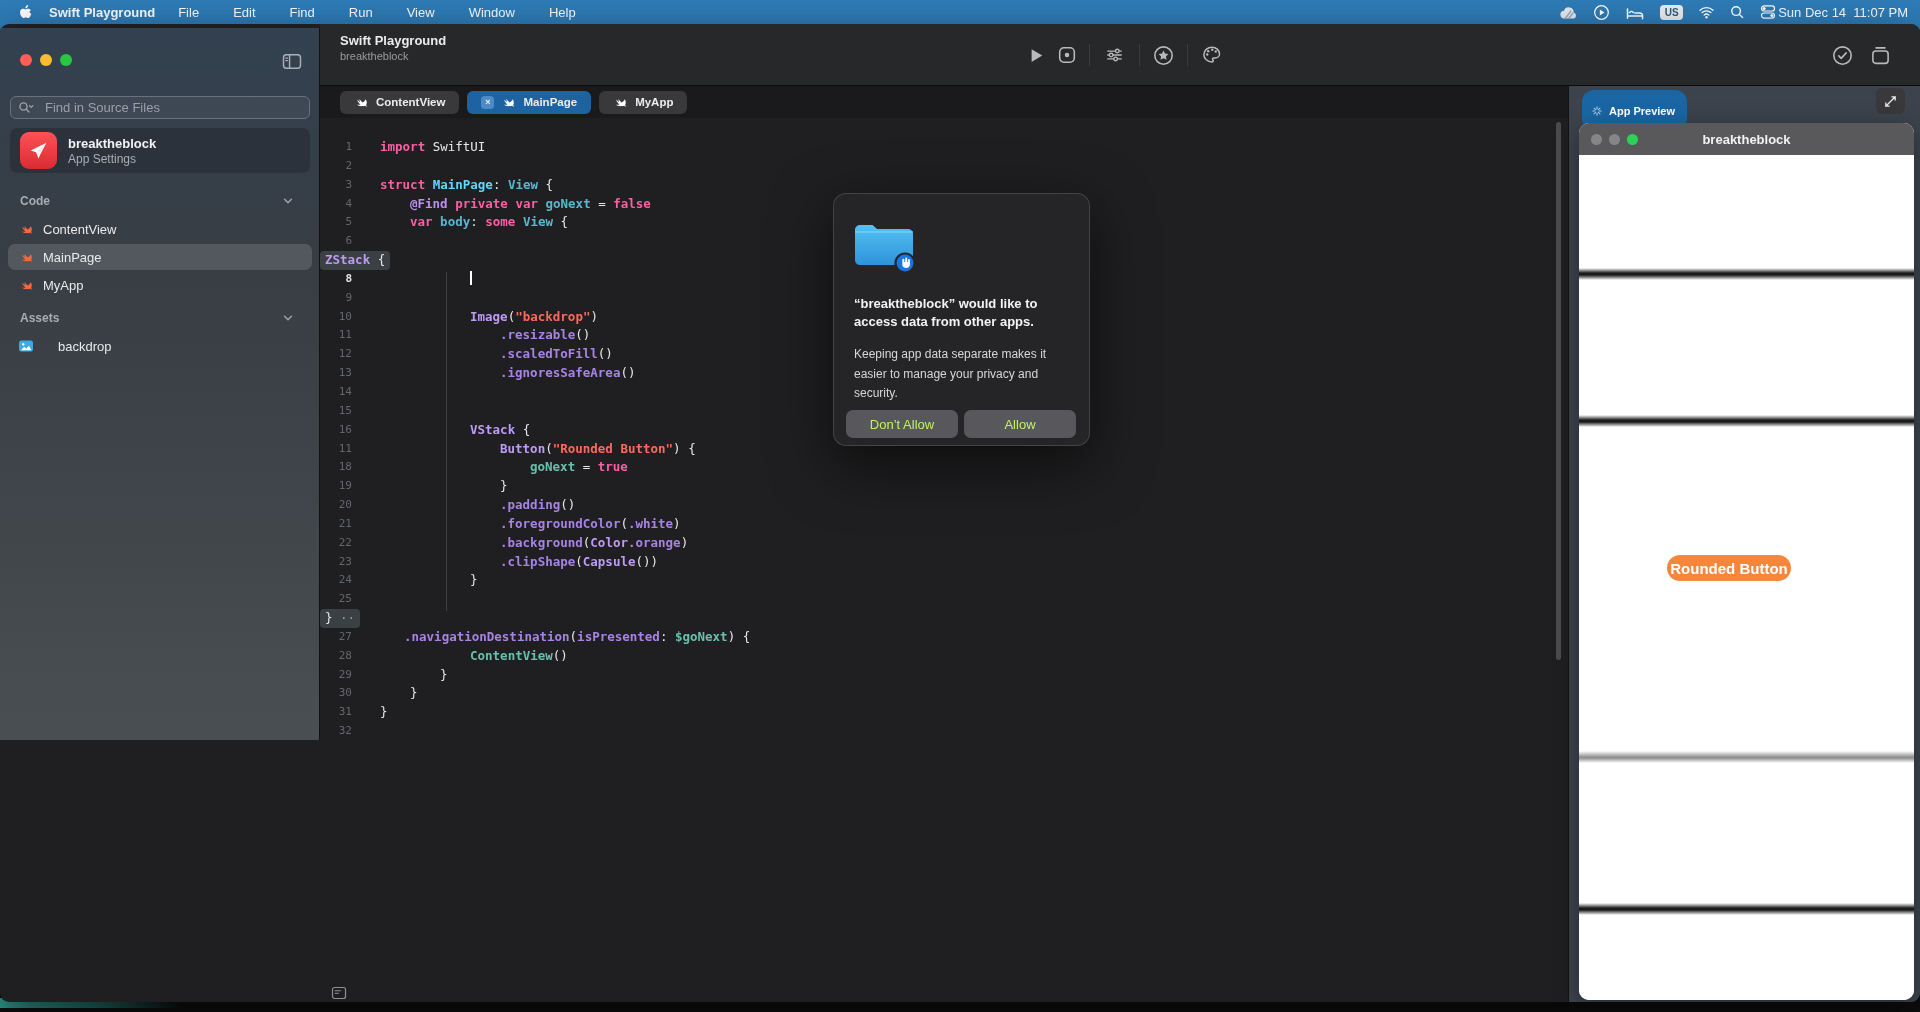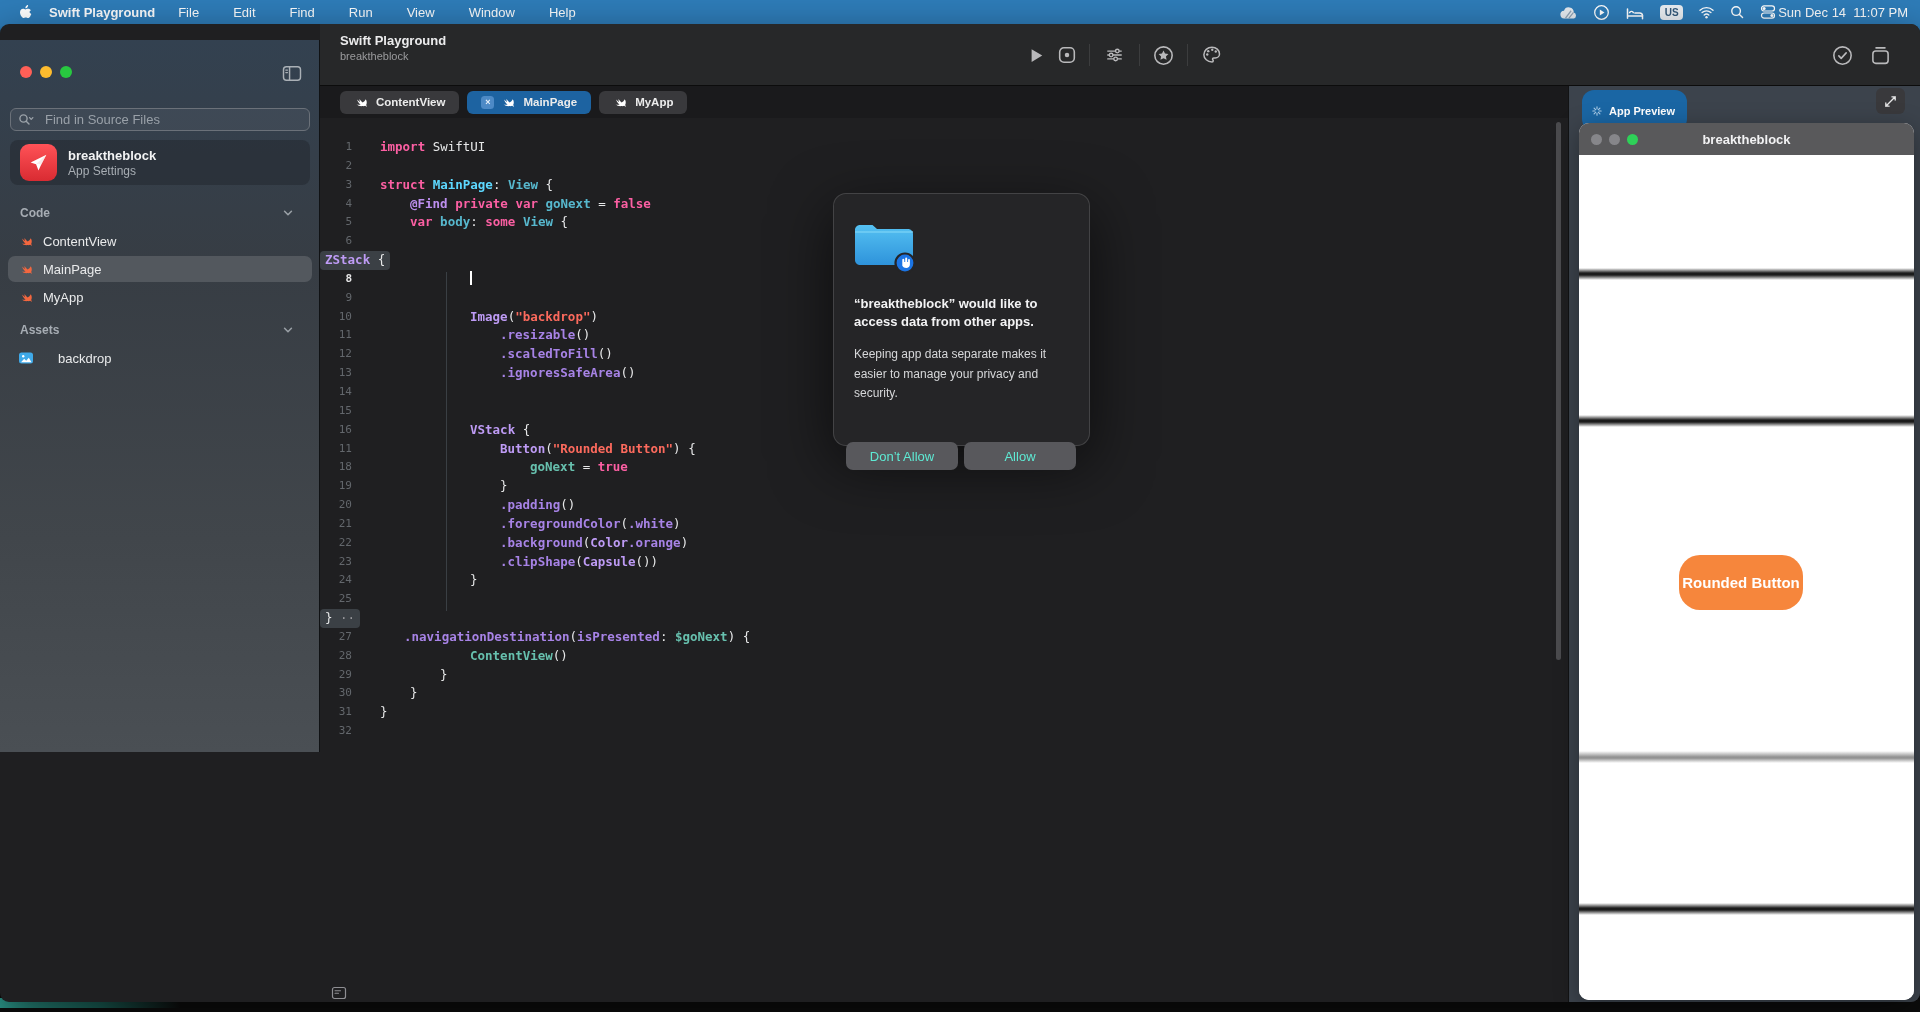--- a/index.html
+++ b/index.html
@@ -25,21 +25,21 @@
     border-radius:4px; width:23px; height:15px; display:flex; align-items:center; justify-content:center; }
   #clock { font-size:13px; margin-left:2px; white-space:pre; }
 
   
   #window { left:0; top:24px; width:1920px; height:978px; border-radius:9px; overflow:hidden;
     background:#1f1f21; box-shadow:0 12px 40px rgba(0,0,0,.5); }
   #desk-corner { left:0; top:998px; width:180px; height:10px;
     background:linear-gradient(90deg,#2c9a8d,#195e55 55%,rgba(0,0,0,0)); z-index:0; }
 
   
-  #sidebar { left:0; top:16px; width:320px; height:712px;
+  #sidebar { left:0; top:4px; width:320px; height:712px;
     background:linear-gradient(180deg,#334150 0%, #373d44 32%, #41464b 70%, #4a4f54 100%);
     border-right:1px solid #101214;padding-left:32px; }
   .traffic { top:26px; left:20px; display:flex; gap:8px; }
   .traffic span { width:12px; height:12px; border-radius:50%; display:block; }
   .tl-close { background:#ff5f57; } .tl-min { background:#febc2e; } .tl-zoom { background:#28c840; }
   #sidebar-toggle { left:281px; top:24px; width:22px; height:18px; color:#aab0b6; }
   #search-wrap { left:10px; top:68px; width:300px; height:23px; }
   #search-input { width:100%; height:100%; background:rgba(255,255,255,.05);
     border:1px solid #6b7179; border-radius:6px; color:#dfe2e5; font-size:13px;
     padding:0 8px 0 34px; font-family:"Liberation Sans",sans-serif; outline:none; }
@@ -116,36 +116,36 @@
   #pw-titlebar { position:absolute; left:0; top:0; width:100%; height:32px; background:#59595b;
     display:flex; align-items:center; justify-content:center; }
   #pw-titlebar .dots { position:absolute; left:12px; top:11px; display:flex; gap:7px; }
   #pw-titlebar .dots span { width:11px; height:11px; border-radius:50%; display:block; }
   .dot-dim { background:#86868a; } .dot-green { background:var(--green-light); }
   #pw-title { font-size:13px; font-weight:700; color:#f2f2f3; }
   #pw-content { position:absolute; left:0; top:32px; width:100%; height:845px; background:#fff; }
   .pw-bar { position:absolute; left:0; width:100%; height:12px; }
   .pw-bar.dark  { background:linear-gradient(180deg, rgba(0,0,0,0), #1b1b1b 42%, #1b1b1b 58%, rgba(0,0,0,0)); }
   .pw-bar.light { background:linear-gradient(180deg, rgba(0,0,0,0), #9b9b9b 45%, #8f8f8f 58%, rgba(0,0,0,0)); }
-  #rounded-button { position:absolute; left:100px; top:400px; width:124px; height:55px; border-radius:21px;
+  #rounded-button { position:absolute; left:88px; top:400px; width:124px; height:26px; border-radius:21px;
     background:var(--preview-button-orange); color:#fff; font-size:15px; font-weight:700;
     display:flex; align-items:center; justify-content:center; border:none; }
 
   
   #dialog { left:833px; top:193px; width:257px; height:253px; background:#252527; border-radius:13px;
     border:1px solid rgba(255,255,255,.14); box-shadow:0 18px 60px rgba(0,0,0,.6); z-index:50; }
   #dialog-folder { position:absolute; left:19px; top:27px; }
   #dialog-title { position:absolute; left:20px; top:101px; width:222px; font-size:13px; font-weight:700;
     line-height:17.5px; color:#f3f3f4; }
   #dialog-body { position:absolute; left:20px; top:151px; width:218px; font-size:12px;
     line-height:19.5px; color:#d6d7d9; }
   #dialog-buttons { position:absolute; left:12px; top:216px; display:flex; gap:6px; }
   .dialog-btn { width:112px; height:28px; border-radius:7px; background:#58585c; border:none;
-    color:#5eead4; font-size:13px; font-family:"Liberation Sans",sans-serif;
-    display:flex; align-items:center; justify-content:center;margin-top:32px; }
+    color:#bef264; font-size:13px; font-family:"Liberation Sans",sans-serif;
+    display:flex; align-items:center; justify-content:center; }
 </style>
 </head>
 <body>
 
 <div id="menubar" class="abs">
   <div class="left">
     <span class="icon" id="apple-icon">
         <svg width="14" height="17" viewBox="0 0 14 17">
           <path fill="#fff" d="M11.3 9.1c0-1.8 1.5-2.7 1.6-2.8-.9-1.3-2.2-1.4-2.7-1.5-1.1-.1-2.2.7-2.8.7-.6 0-1.5-.7-2.4-.7C3.8 4.8 2 5.9 2 8.2c0 1.4.5 2.9 1.2 3.9.6.9 1.3 1.9 2.2 1.9.9 0 1.2-.6 2.3-.6 1.1 0 1.4.6 2.4.6.9 0 1.6-.9 2.2-1.8.7-1 .9-2 1-2.1 0 0-1.9-.7-2-3zM9.4 3.2c.5-.6.8-1.4.7-2.2-.7 0-1.5.5-2 1.1-.4.5-.8 1.3-.7 2.1.8.1 1.6-.4 2-1z"></path>
         </svg>

